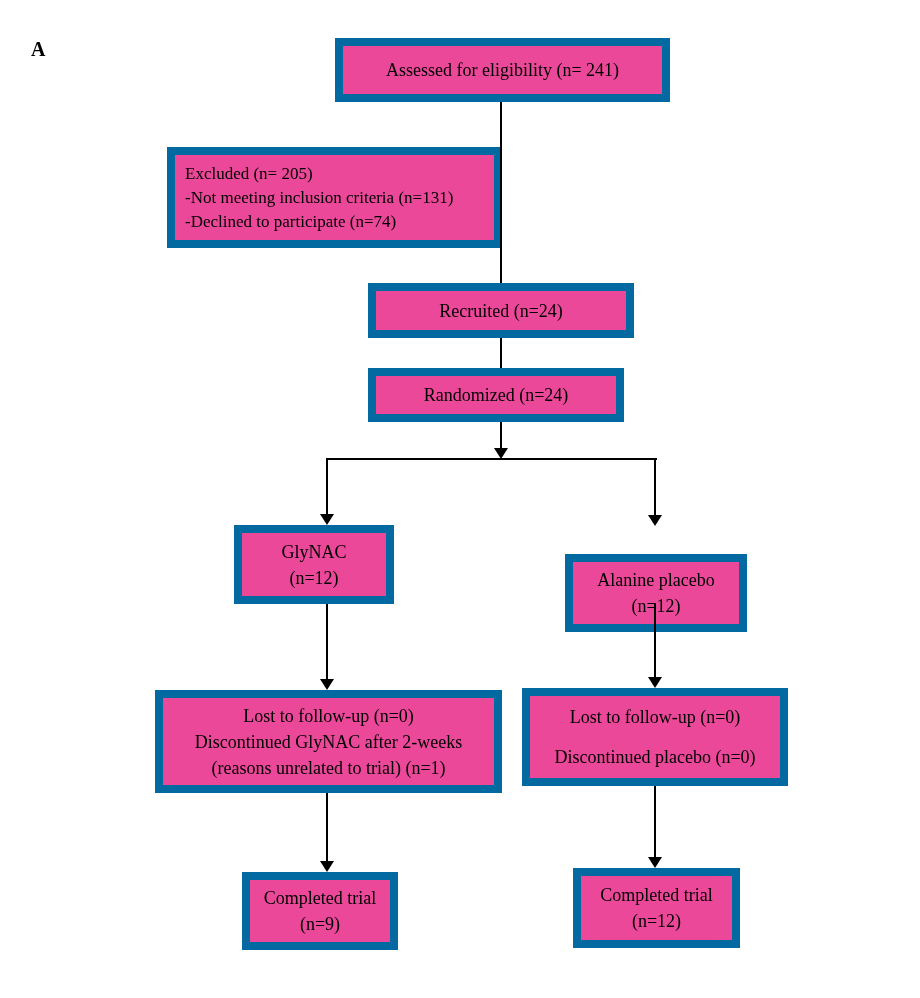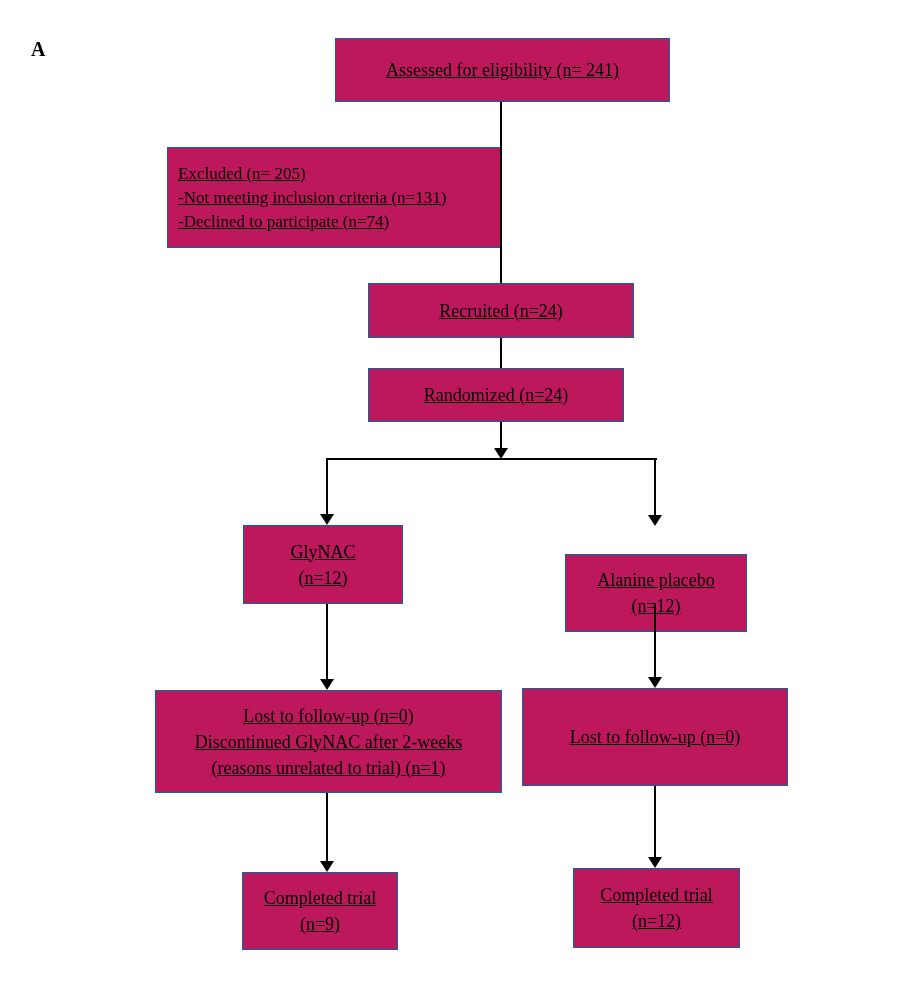--- a/index.html
+++ b/index.html
@@ -18,49 +18,48 @@
   }
   .panel-label {
     position: absolute;
     left: 31px;
     top: 38px;
     font-size: 20px;
     font-weight: bold;
   }
   .box {
     position: absolute;
-    border: 1px solid #0369a1;
-    background: #be185d;
+    border: 8px solid #0369a1;
+    background: #ec4899;
     box-sizing: border-box;
     display: flex;
     flex-direction: column;
     justify-content: center;
     align-items: center;
     text-align: center;
     font-size: 18px;
     line-height: 26px;
-    text-decoration: underline;
   }
   .box.left-align {
     align-items: flex-start;
     text-align: left;
     padding-left: 10px;
     padding-right: 6px;
     font-size: 17px;
     line-height: 24px;
     justify-content: center;
   }
   .box.loose {
     line-height: 40px;
   }
   .b-assessed   { left: 335px; top: 38px;  width: 335px; height: 64px;  }
   .b-excluded   { left: 167px; top: 147px; width: 335px; height: 101px; }
   .b-recruited  { left: 368px; top: 283px; width: 266px; height: 55px;  }
   .b-randomized { left: 368px; top: 368px; width: 256px; height: 54px;  }
-  .b-glynac     { left: 243px; top: 525px; width: 160px; height: 79px;  }
+  .b-glynac     { left: 234px; top: 525px; width: 160px; height: 79px;  }
   .b-placebo    { left: 565px; top: 554px; width: 182px; height: 78px;  }
   .b-fu-glynac  { left: 155px; top: 690px; width: 347px; height: 103px; }
   .b-fu-placebo { left: 522px; top: 688px; width: 266px; height: 98px;  }
   .b-cp-glynac  { left: 242px; top: 872px; width: 156px; height: 78px;  }
   .b-cp-placebo { left: 573px; top: 868px; width: 167px; height: 80px;  }
 
   .vline, .hline {
     position: absolute;
     background: #000000;
   }
@@ -130,20 +129,21 @@
   </div>
 
   <div class="box b-fu-glynac">
     <div>Lost to follow-up (n=0)</div>
     <div>Discontinued GlyNAC after 2-weeks</div>
     <div>(reasons unrelated to trial) (n=1)</div>
   </div>
 
   <div class="box loose b-fu-placebo">
     <div>Lost to follow-up (n=0)</div>
+    <div>Discontinued placebo (n=0)</div>
   </div>
 
   <div class="box b-cp-glynac">
     <div>Completed trial</div>
     <div>(n=9)</div>
   </div>
 
   <div class="box b-cp-placebo">
     <div>Completed trial</div>
     <div>(n=12)</div>

